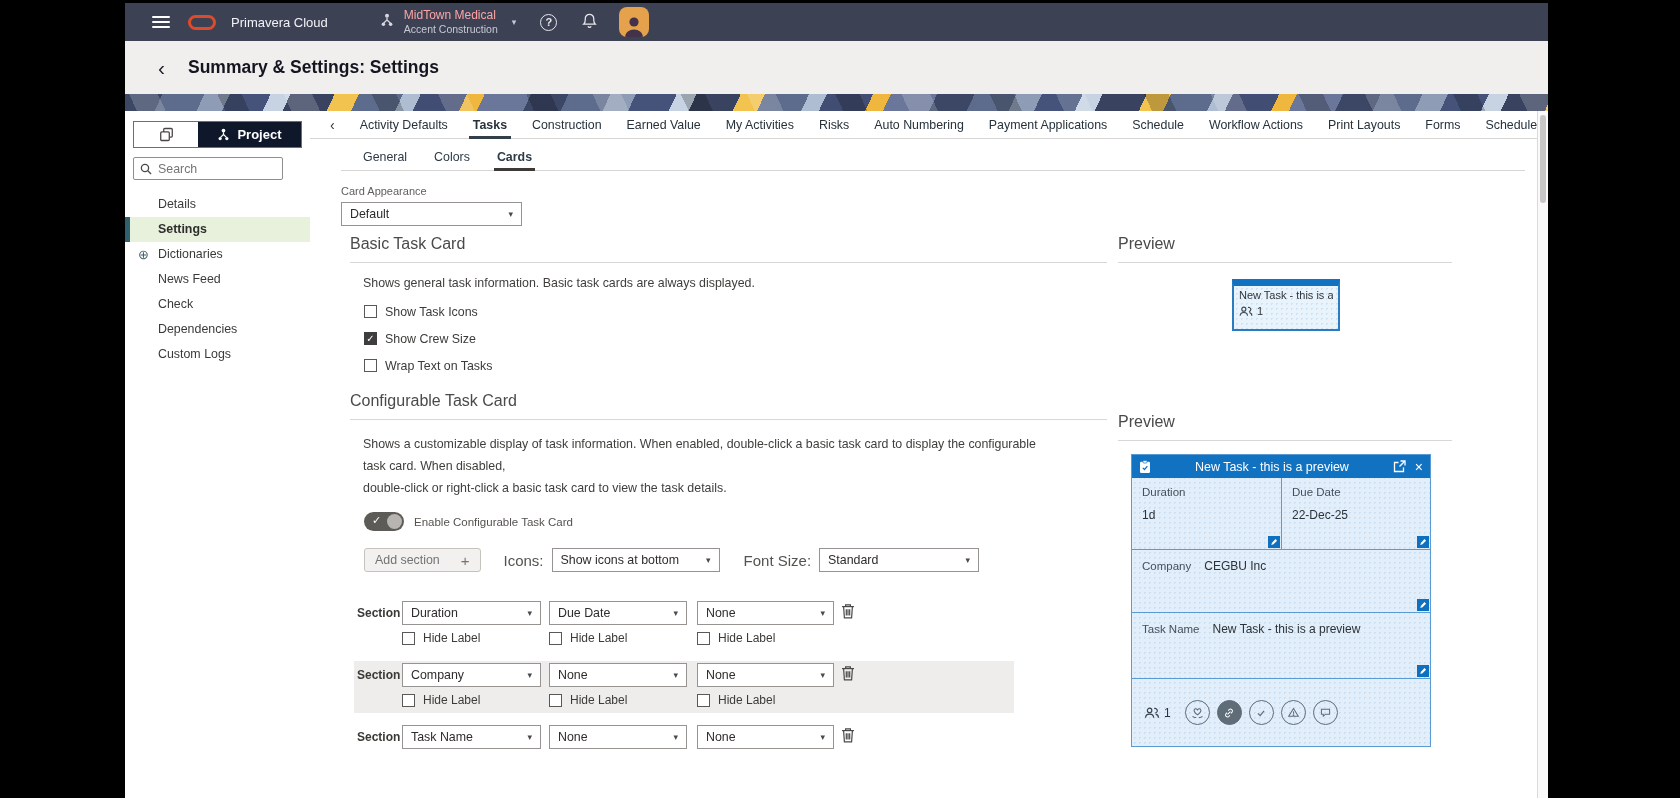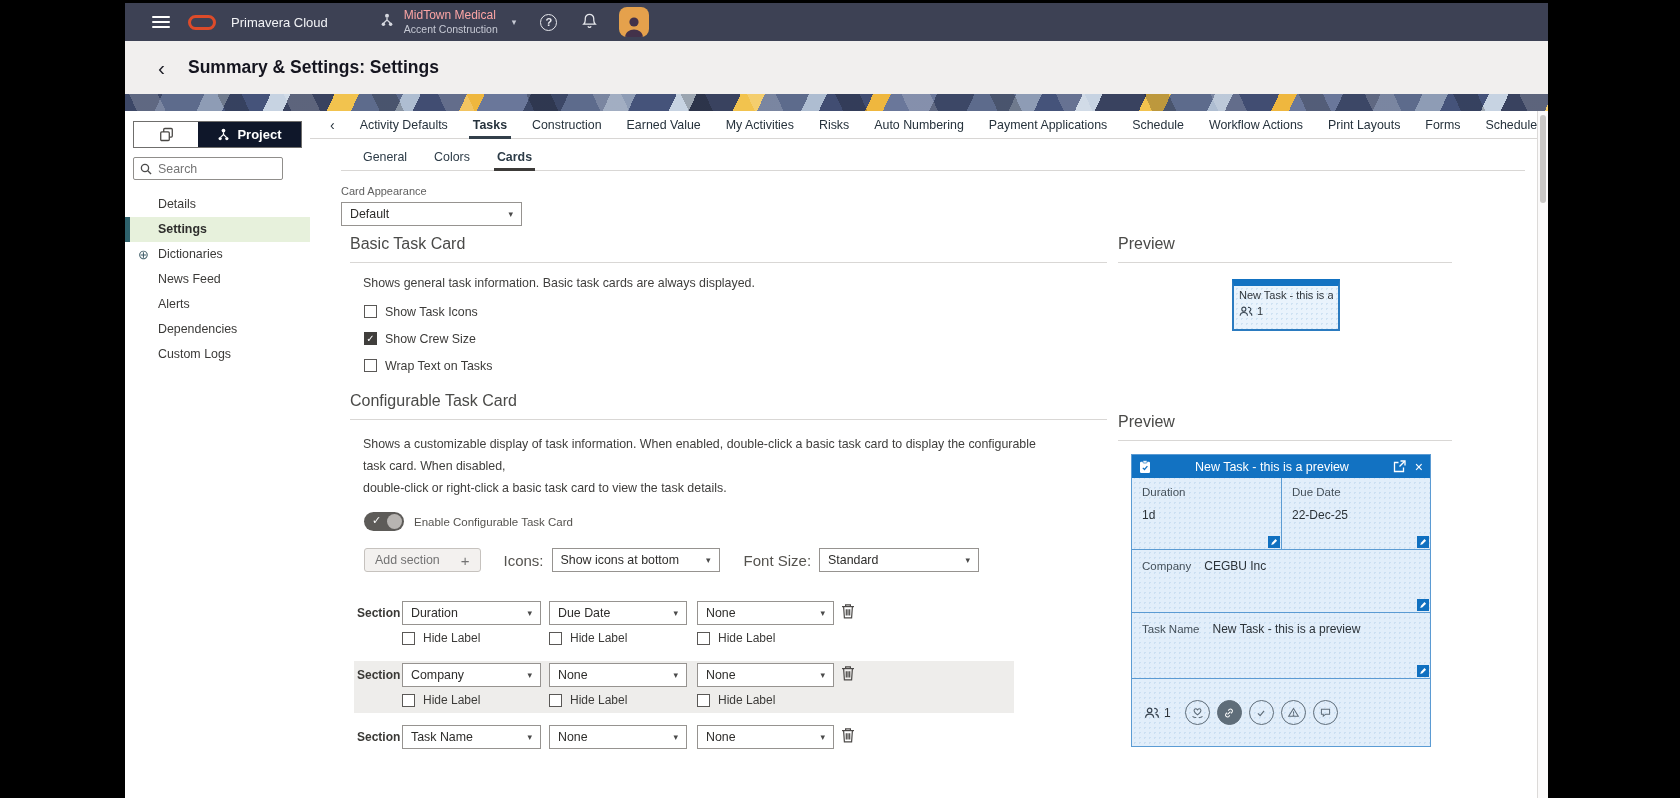--- a/index.html
+++ b/index.html
@@ -268,21 +268,21 @@
         <input type="text" placeholder="Search" style="">
       </div>
       <nav class="nav">
         <div class="nav-item">Details</div>
         <div class="nav-item selected">Settings</div>
         <div class="nav-item">
           <span class="expand-ico">⊕</span>
           <span>Dictionaries</span>
         </div>
         <div class="nav-item">News Feed</div>
-        <div class="nav-item">Alerts</div>
+        <div class="nav-item">Check</div>
         <div class="nav-item">Dependencies</div>
         <div class="nav-item">Custom Logs</div>
       </nav>
     </aside>
 
     <main class="main">
 
       <div class="tabstrip">
         <span class="strip-chev">‹</span>
         <span class="tab">Activity Defaults</span>

